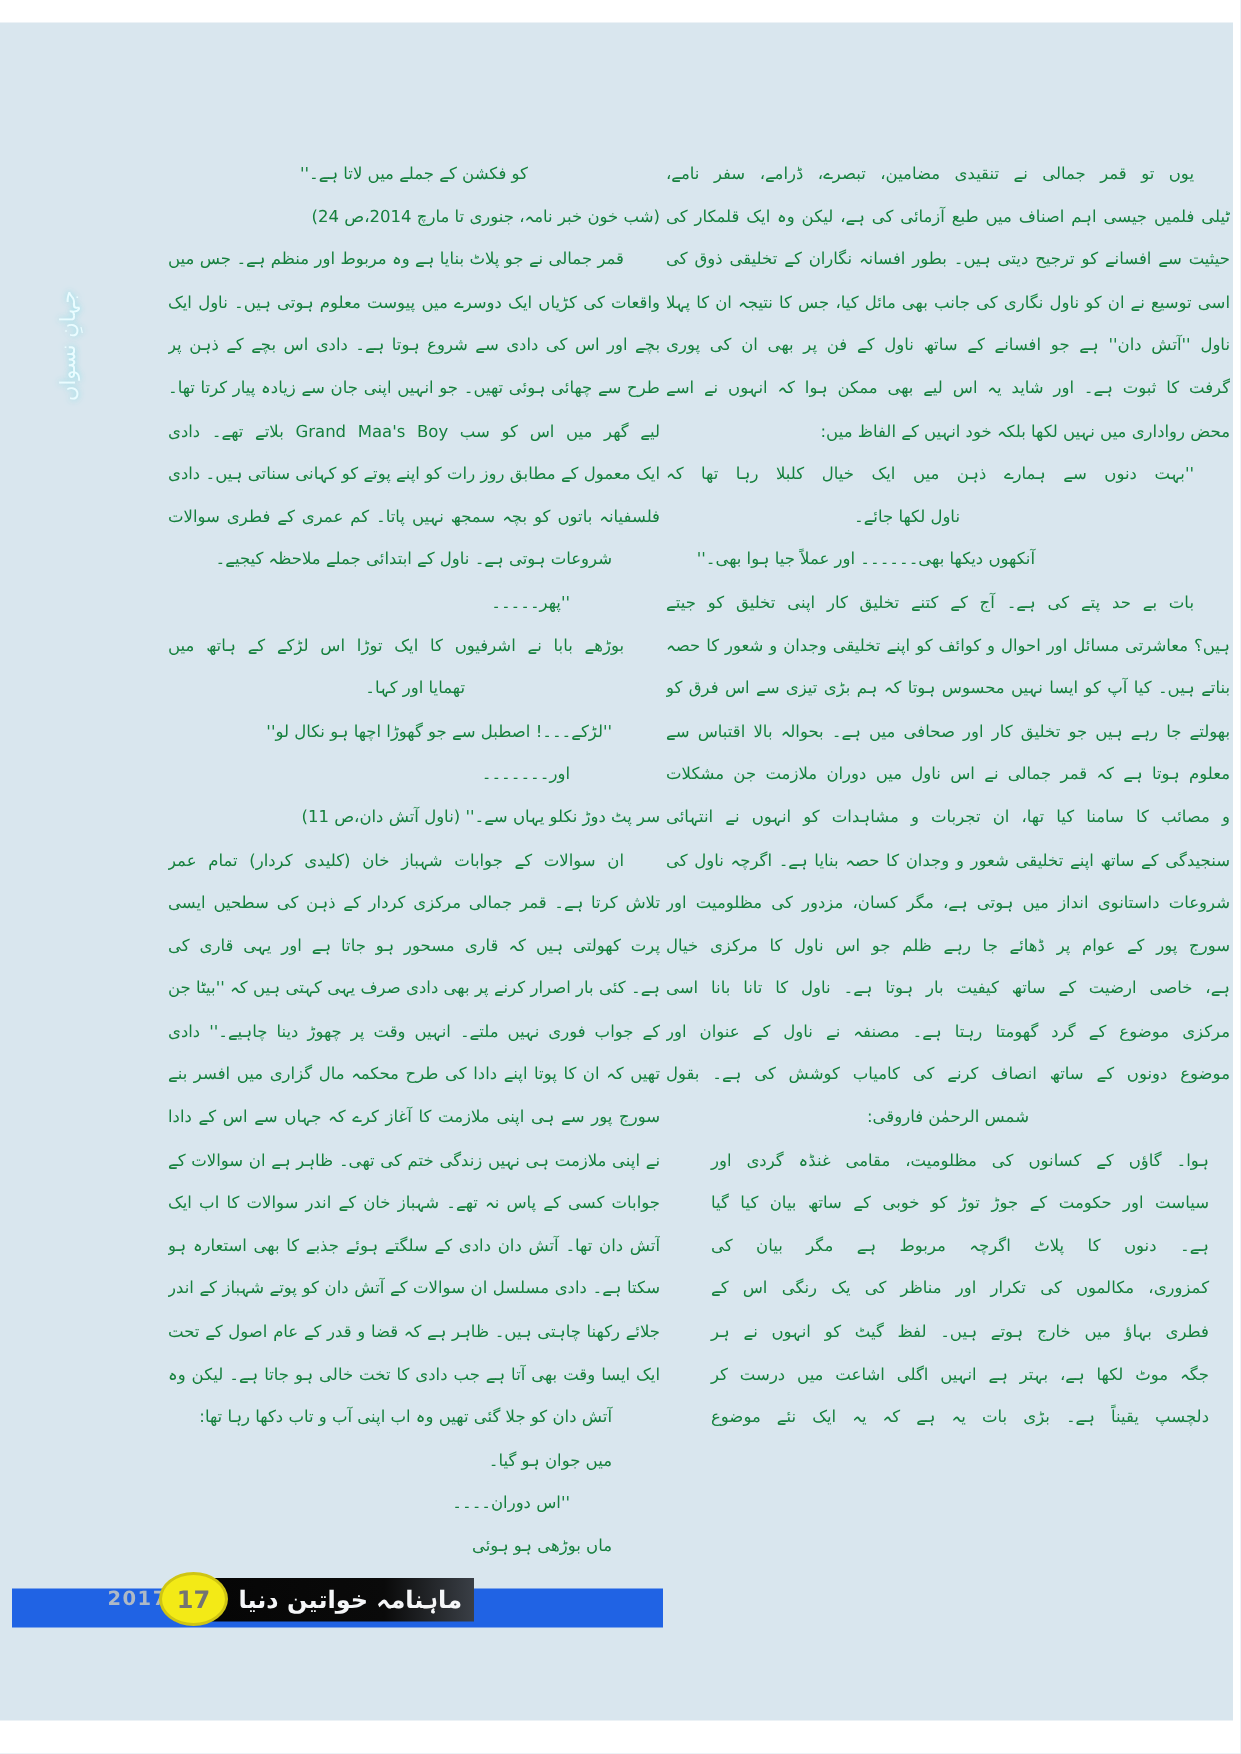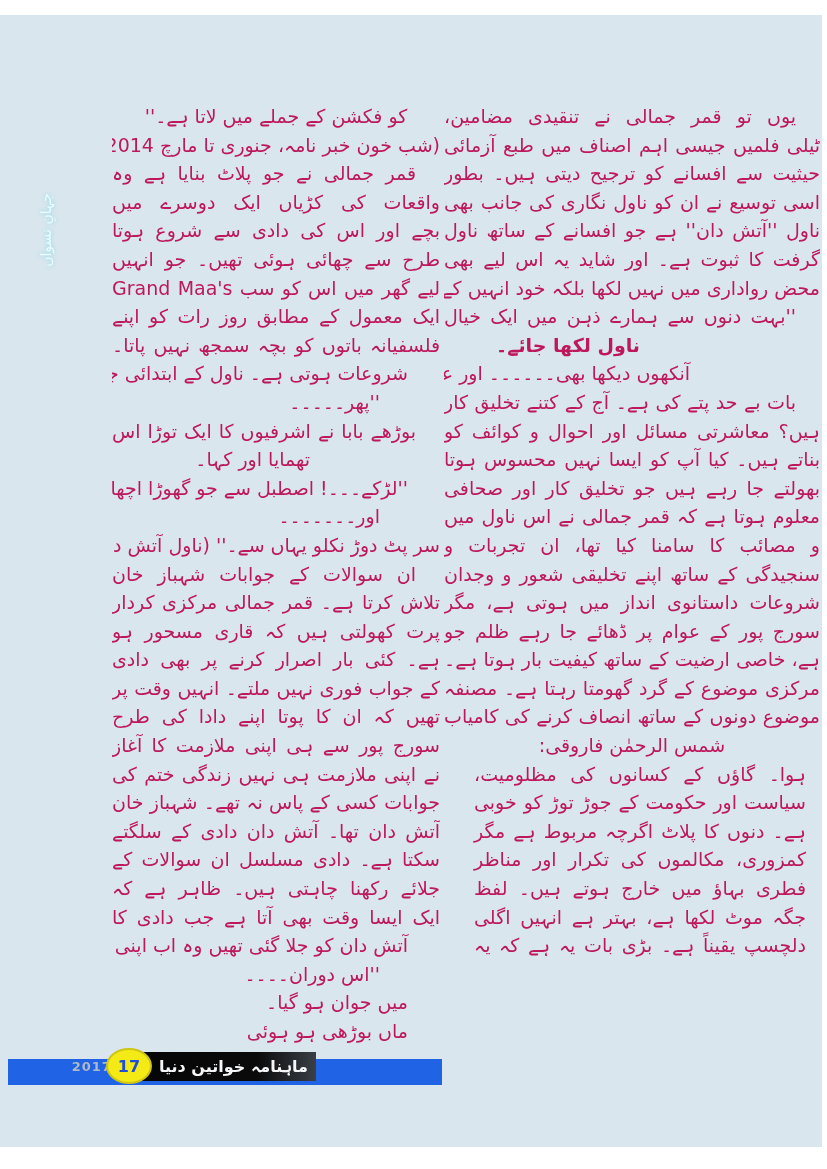--- a/index.html
+++ b/index.html
@@ -27,55 +27,55 @@
     position:absolute;left:2px;top:150px;width:87px;height:160px;
     display:flex;align-items:center;justify-content:center;pointer-events:none;
   }
   .side-label span{
     transform:rotate(-90deg);white-space:nowrap;color:#eafcff;
     font-size:14px;letter-spacing:1px;text-shadow:0 0 4px rgba(120,220,230,.9);
     direction:rtl;
   }
   
   .col{
-    position:absolute;top:102px;direction:rtl;color:#be185d;
-    font-size:19px;
+    position:absolute;top:102px;direction:rtl;color:#15803d;
+    font-size:11px;
   }
   .col-left{left:112px;width:328px;}
   .col-right{left:444px;width:376px;}
   .ln{height:28.6px;line-height:28.6px;overflow:hidden;white-space:nowrap;}
   .j{text-align:justify;text-align-last:justify;white-space:normal;}
   .q{text-align:justify;text-align-last:justify;white-space:normal;padding-right:24px;}
   .bq{text-align:justify;text-align-last:justify;white-space:normal;padding-right:14px;padding-left:30px;}
   .r{text-align:right;}
   .c{text-align:center;}
   .l{text-align:center;}
   .i1{padding-right:32px;}
   .i2{padding-right:60px;}
   .i3{padding-right:130px;}
-  .i4{padding-right:180px;font-weight:bold;}
+  .i4{padding-right:180px;}
   
   .footer-bar{
     position:absolute;left:8px;top:1059px;width:434px;height:26px;
     background:#2063e4;
   }
   .imprint{
     position:absolute;left:117px;top:1052px;width:199px;height:29px;
     background:linear-gradient(90deg,#050505 0%,#0a0a0a 70%,#3a3f46 100%);
     display:flex;flex-direction:row-reverse;align-items:center;
     gap:10px;padding-left:44px;padding-right:8px;box-sizing:border-box;
   }
   .imprint .mag{color:#f5f6f8;font-size:16px;font-weight:bold;white-space:nowrap;direction:rtl;text-align:center;}
   .imprint .month{color:#e8ebef;font-size:10px;white-space:nowrap;direction:rtl;}
   .imprint .year{color:#aeb9c6;font-size:13px;font-weight:bold;letter-spacing:1px;}
   .page-badge{
     position:absolute;left:106px;top:1048px;width:46px;height:36px;
     background:#f3ea16;border:2px solid #cfc513;border-radius:50%;
     display:flex;align-items:center;justify-content:center;box-sizing:border-box;
-    color:#1d4ed8;font-size:16px;font-weight:bold;
+    color:#737373;font-size:16px;font-weight:bold;
   }
 </style>
 </head>
 <body>
 
 <div class="page">
 
   <div class="content-bg"></div>
 
   <div class="side-art"></div>
@@ -107,22 +107,22 @@
       <div class="ln j">کے جواب فوری نہیں ملتے۔ انہیں وقت پر چھوڑ دینا چاہیے۔'' دادی چاہتی</div>
       <div class="ln j">تھیں کہ ان کا پوتا اپنے دادا کی طرح محکمہ مال گزاری میں افسر بنے اور</div>
       <div class="ln j">سورج پور سے ہی اپنی ملازمت کا آغاز کرے کہ جہاں سے اس کے دادا</div>
       <div class="ln j">نے اپنی ملازمت ہی نہیں زندگی ختم کی تھی۔ ظاہر ہے ان سوالات کے</div>
       <div class="ln j">جوابات کسی کے پاس نہ تھے۔ شہباز خان کے اندر سوالات کا اب ایک</div>
       <div class="ln j">آتش دان تھا۔ آتش دان دادی کے سلگتے ہوئے جذبے کا بھی استعارہ ہو</div>
       <div class="ln j">سکتا ہے۔ دادی مسلسل ان سوالات کے آتش دان کو پوتے شہباز کے اندر</div>
       <div class="ln j">جلائے رکھنا چاہتی ہیں۔ ظاہر ہے کہ قضا و قدر کے عام اصول کے تحت</div>
       <div class="ln j">ایک ایسا وقت بھی آتا ہے جب دادی کا تخت خالی ہو جاتا ہے۔ لیکن وہ جس</div>
       <div class="ln r i1">آتش دان کو جلا گئی تھیں وہ اب اپنی آب و تاب دکھا رہا تھا:</div>
+      <div class="ln r i1">میں جوان ہو گیا۔</div>
       <div class="ln r i2">''اس دوران۔۔۔۔</div>
-      <div class="ln r i1">میں جوان ہو گیا۔</div>
       <div class="ln r i1">ماں بوڑھی ہو ہوئی</div>
     </div>
 
   <div class="col col-right">
       <div class="ln q">یوں تو قمر جمالی نے تنقیدی مضامین، تبصرے، ڈرامے، سفر نامے،</div>
       <div class="ln j">ٹیلی فلمیں جیسی اہم اصناف میں طبع آزمائی کی ہے، لیکن وہ ایک قلمکار کی</div>
       <div class="ln j">حیثیت سے افسانے کو ترجیح دیتی ہیں۔ بطور افسانہ نگاران کے تخلیقی ذوق کی</div>
       <div class="ln j">اسی توسیع نے ان کو ناول نگاری کی جانب بھی مائل کیا، جس کا نتیجہ ان کا پہلا</div>
       <div class="ln j">ناول ''آتش دان'' ہے جو افسانے کے ساتھ ناول کے فن پر بھی ان کی پوری</div>
       <div class="ln j">گرفت کا ثبوت ہے۔ اور شاید یہ اس لیے بھی ممکن ہوا کہ انہوں نے اسے</div>

